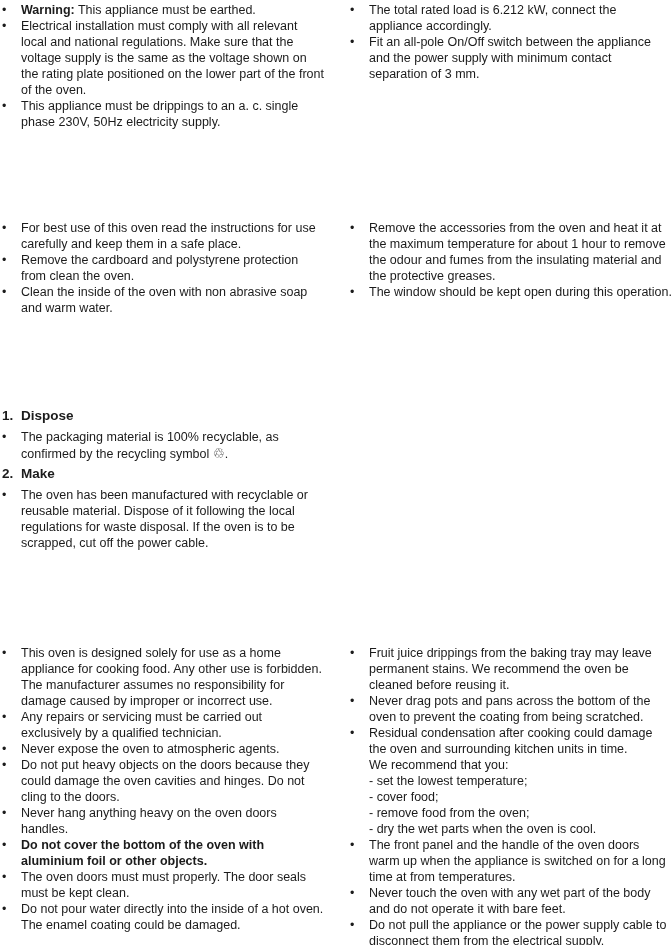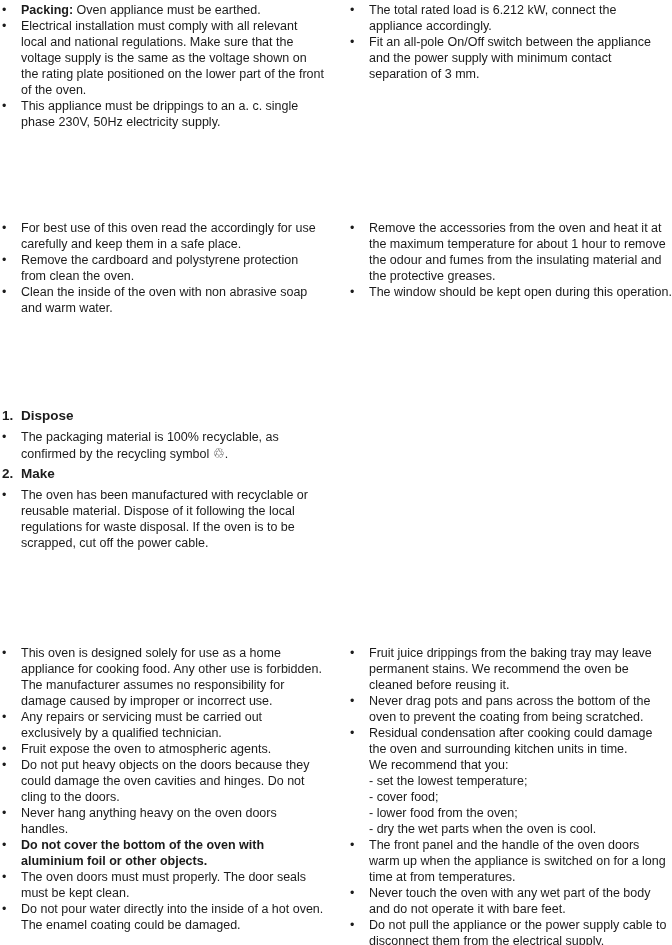--- a/index.html
+++ b/index.html
@@ -31,21 +31,21 @@
 </style>
 </head>
 <body>
 
 <div class="page">
 
   <section class="block col-left" style="top:2px;">
     <ul class="bullets">
         <li>
           <span class="marker">•</span>
-          <span class="content"><span class="b">Packing:</span><span> Oven appliance must be earthed.</span></span>
+          <span class="content"><span class="b">Warning:</span><span> This appliance must be earthed.</span></span>
         </li>
         <li>
           <span class="marker">•</span>
           <span class="content"><span>Electrical installation must comply with all relevant local and national regulations. Make sure that the voltage supply is the same as the voltage shown on the rating plate positioned on the lower part of the front of the oven.</span></span>
         </li>
         <li>
           <span class="marker">•</span>
           <span class="content"><span>This appliance must be drippings to an a. c. single phase 230V, 50Hz electricity supply.</span></span>
         </li>
       </ul>
@@ -61,21 +61,21 @@
           <span class="marker">•</span>
           <span class="content"><span>Fit an all-pole On/Off switch between the appliance and the power supply with minimum contact separation of 3 mm.</span></span>
         </li>
       </ul>
   </section>
 
   <section class="block col-left" style="top:220px;">
     <ul class="bullets">
         <li>
           <span class="marker">•</span>
-          <span class="content"><span>For best use of this oven read the accordingly for use carefully and keep them in a safe place.</span></span>
+          <span class="content"><span>For best use of this oven read the instructions for use carefully and keep them in a safe place.</span></span>
         </li>
         <li>
           <span class="marker">•</span>
           <span class="content"><span>Remove the cardboard and polystyrene protection from clean the oven.</span></span>
         </li>
         <li>
           <span class="marker">•</span>
           <span class="content"><span>Clean the inside of the oven with non abrasive soap and warm water.</span></span>
         </li>
       </ul>
@@ -122,21 +122,21 @@
         <li>
           <span class="marker">•</span>
           <span class="content"><span>This oven is designed solely for use as a home appliance for cooking food. Any other use is forbidden. The manufacturer assumes no responsibility for damage caused by improper or incorrect use.</span></span>
         </li>
         <li>
           <span class="marker">•</span>
           <span class="content"><span>Any repairs or servicing must be carried out exclusively by a qualified technician.</span></span>
         </li>
         <li>
           <span class="marker">•</span>
-          <span class="content"><span>Fruit expose the oven to atmospheric agents.</span></span>
+          <span class="content"><span>Never expose the oven to atmospheric agents.</span></span>
         </li>
         <li>
           <span class="marker">•</span>
           <span class="content"><span>Do not put heavy objects on the doors because they could damage the oven cavities and hinges. Do not cling to the doors.</span></span>
         </li>
         <li>
           <span class="marker">•</span>
           <span class="content"><span>Never hang anything heavy on the oven doors handles.</span></span>
         </li>
         <li>
@@ -163,21 +163,21 @@
         <li>
           <span class="marker">•</span>
           <span class="content"><span>Never drag pots and pans across the bottom of the oven to prevent the coating from being scratched.</span></span>
         </li>
         <li>
           <span class="marker">•</span>
           <span class="content"><span>Residual condensation after cooking could damage the oven and surrounding kitchen units in time.
 We recommend that you:
 - set the lowest temperature;
 - cover food;
-- lower food from the oven;
+- remove food from the oven;
 - dry the wet parts when the oven is cool.</span></span>
         </li>
         <li>
           <span class="marker">•</span>
           <span class="content"><span>The front panel and the handle of the oven doors warm up when the appliance is switched on for a long time at from temperatures.</span></span>
         </li>
         <li>
           <span class="marker">•</span>
           <span class="content"><span>Never touch the oven with any wet part of the body and do not operate it with bare feet.</span></span>
         </li>

